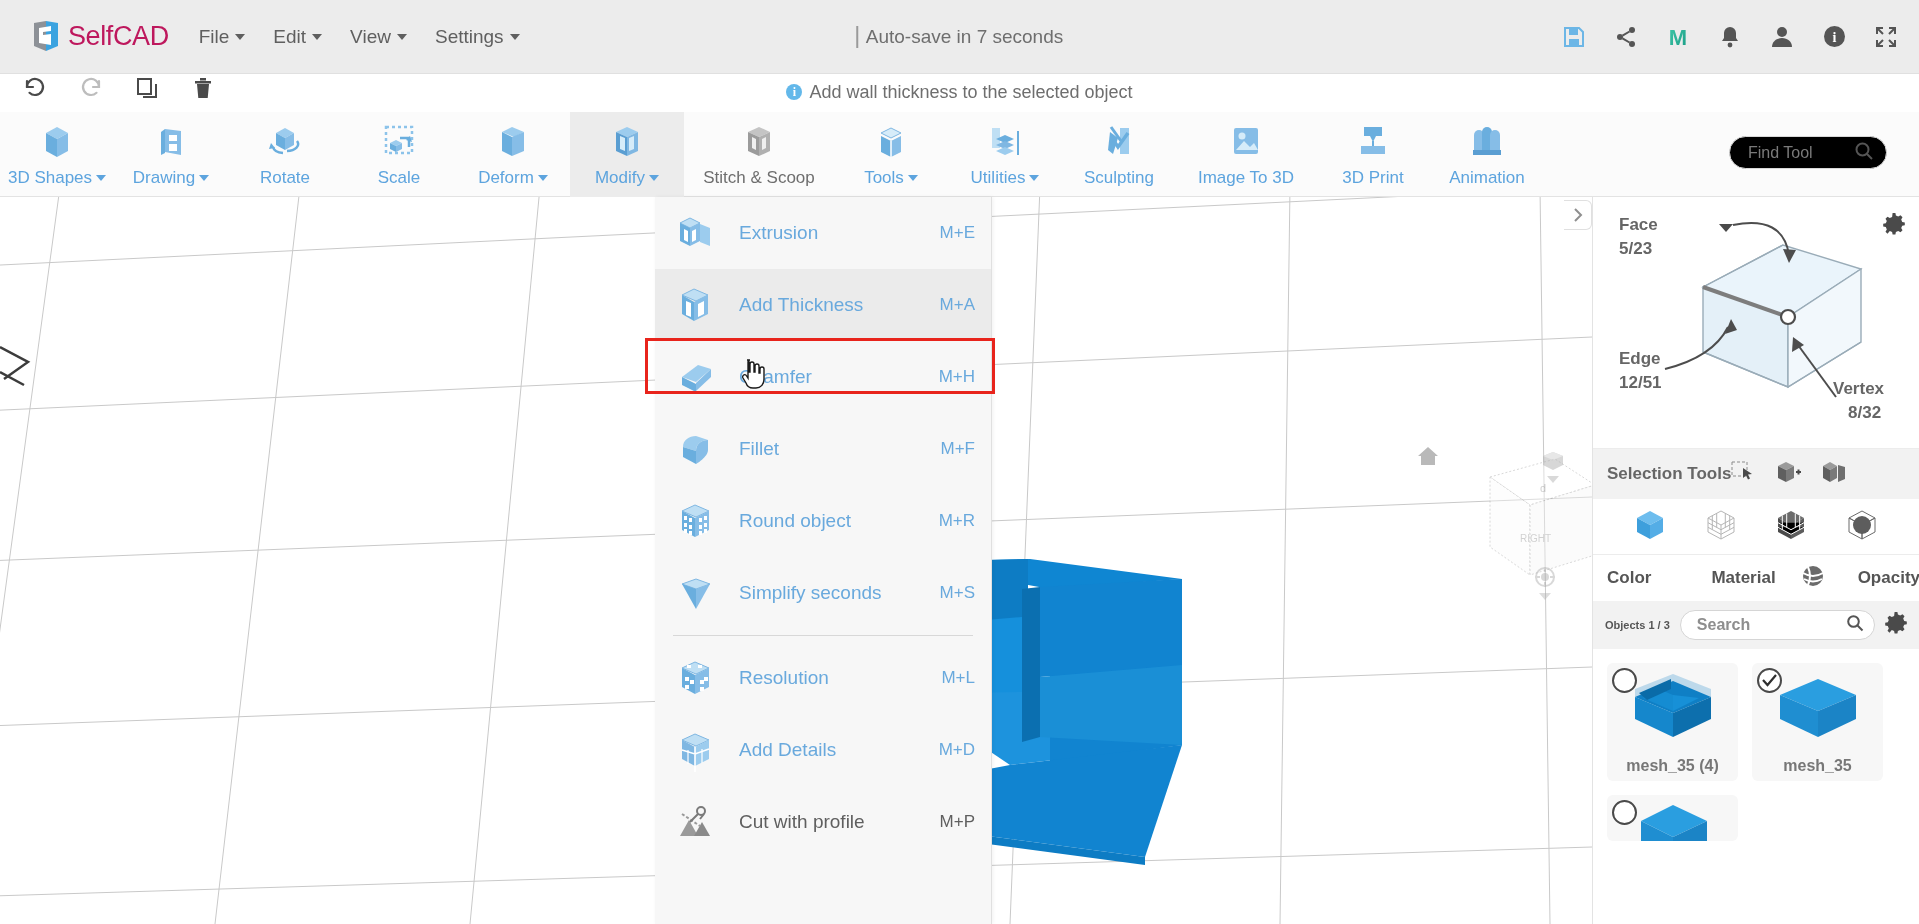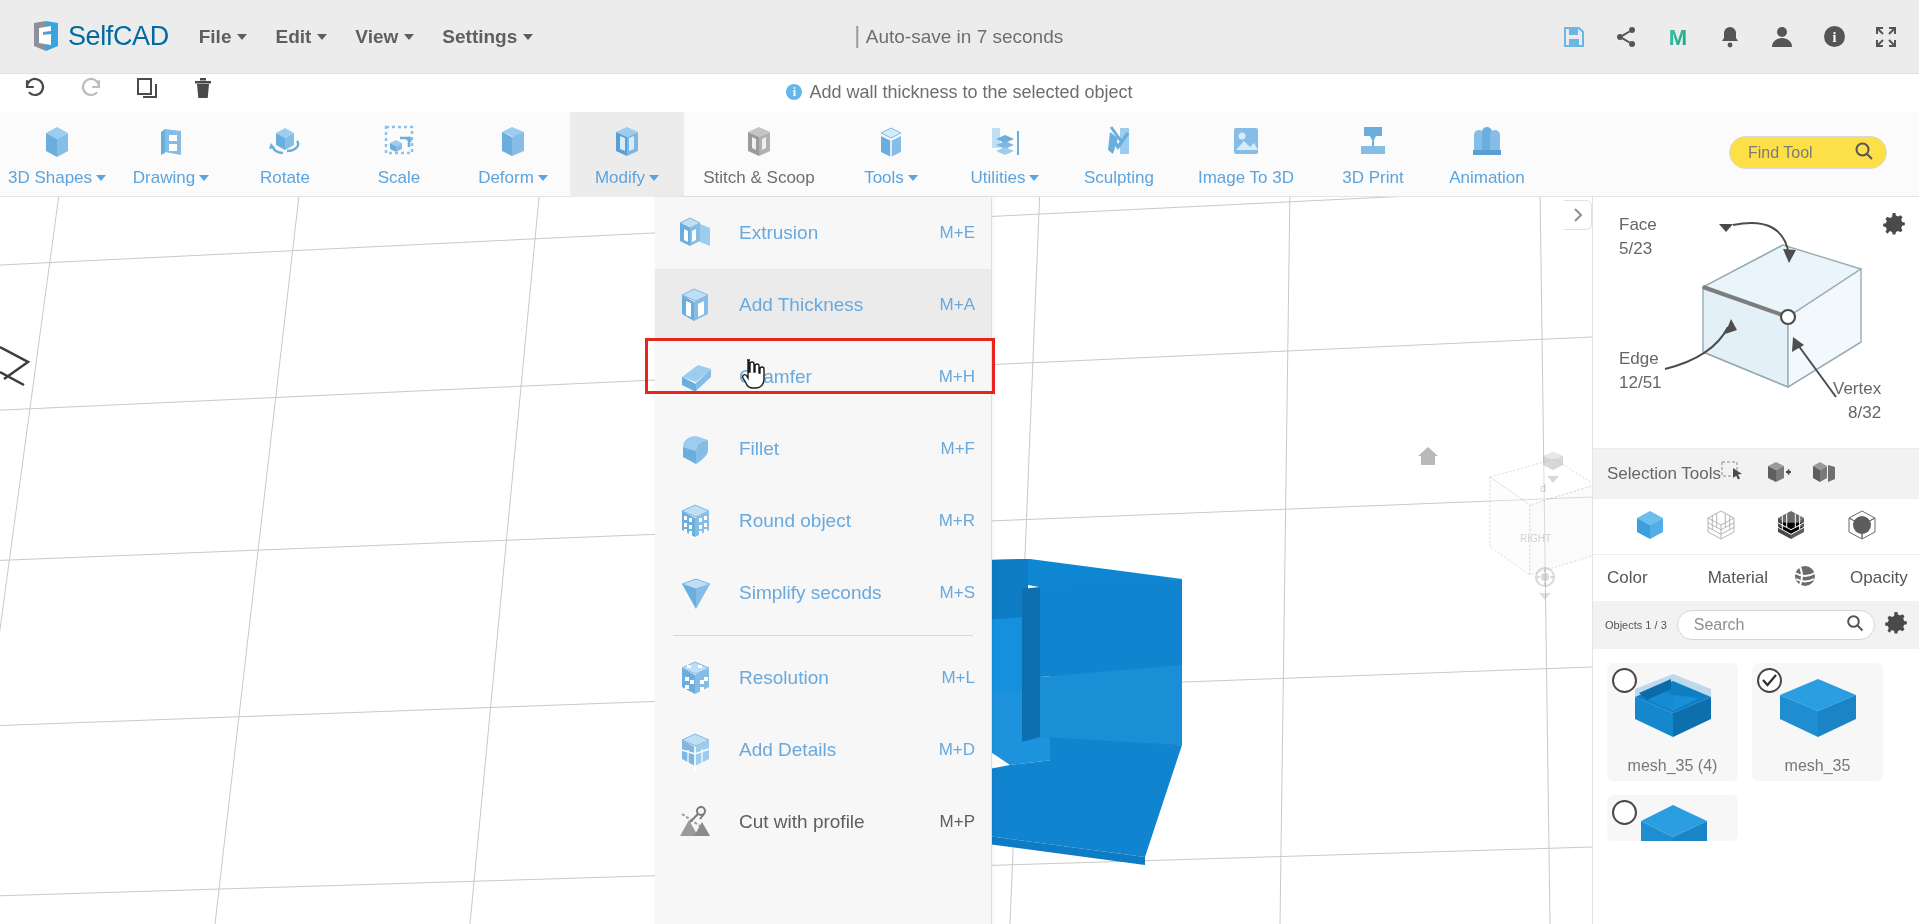--- a/index.html
+++ b/index.html
@@ -14,24 +14,24 @@
   
   .topbar {
     position: absolute; top: 0; left: 0; width: 1919px; height: 74px;
     background: #ececec;
     border-bottom: 1px solid #e0e0e0;
     display: flex; align-items: center;
   }
   .logo-wrap { display: flex; align-items: center; margin-left: 30px; }
   .logo-mark { width: 32px; height: 34px; position: relative; }
   .logo-text {
-    font-size: 27px; color: #0369a1; margin-left: 6px;
+    font-size: 27px; color: #be185d; margin-left: 6px;
     font-family: "Liberation Sans", sans-serif; letter-spacing: -0.4px;
   }
-  .menu-row { display: flex; align-items: center; margin-left: 30px; gap: 28px; font-weight: bold; }
+  .menu-row { display: flex; align-items: center; margin-left: 30px; gap: 28px; }
   .menu-item {
     font-size: 19px; color: #5f5f5f; cursor: pointer;
     display: flex; align-items: center; gap: 6px;
   }
   .caret-dn {
     width: 0; height: 0; border-left: 5px solid transparent;
     border-right: 5px solid transparent; border-top: 6px solid #5f5f5f;
     display: inline-block;
   }
   .autosave {
@@ -84,21 +84,21 @@
   }
   .rb.disabled .rb-lbl { color: #6e6e6e; }
   .caret-blue {
     width: 0; height: 0; border-left: 5px solid transparent;
     border-right: 5px solid transparent; border-top: 6px solid #5da4de;
   }
   .findtool {
     position: absolute; right: 32px; top: 24px;
     width: 158px; height: 33px; border: 1px solid #d8d8d8; border-radius: 17px;
     display: flex; align-items: center; justify-content: space-between;
-    padding: 0 12px 0 18px; background: #fde047;
+    padding: 0 12px 0 18px; background: #000000;
   }
   .findtool span { font-size: 16px; color: #7a7a7a; }
 
   
   .viewport {
     position: absolute; top: 197px; left: 0; width: 1592px; height: 727px;
     background: #fff; overflow: hidden;
   }
   .vp-svg { position: absolute; top: 0; left: 0; }
 
@@ -122,21 +122,21 @@
   .dd-sep { height: 1px; background: #d8d8d8; margin: 6px 18px; }
   .redbox {
     position: absolute; left: 645px; top: 338px; width: 350px; height: 56px;
     border: 3px solid #e8241c; pointer-events: none; z-index: 40;
   }
   .cursor-hand { position: absolute; left: 742px; top: 358px; z-index: 41; }
 
   
   .rpanel {
     position: absolute; top: 197px; right: 0; width: 327px; height: 727px;
-    background: #fff; border-left: 1px solid #e3e3e3;
+    background: #fff; border-left: 1px solid #e3e3e3; font-weight: bold;
   }
   .topo {
     position: relative; height: 252px; border-bottom: 1px solid #ececec;
   }
   .topo-lbl { position: absolute; font-size: 17px; color: #666; }
   .gear-ic { position: absolute; right: 14px; top: 16px; cursor: pointer; }
   .seltools {
     height: 50px; display: flex; align-items: center; padding: 0 14px;
     background: #f2f2f2; justify-content: flex-start;
   }

